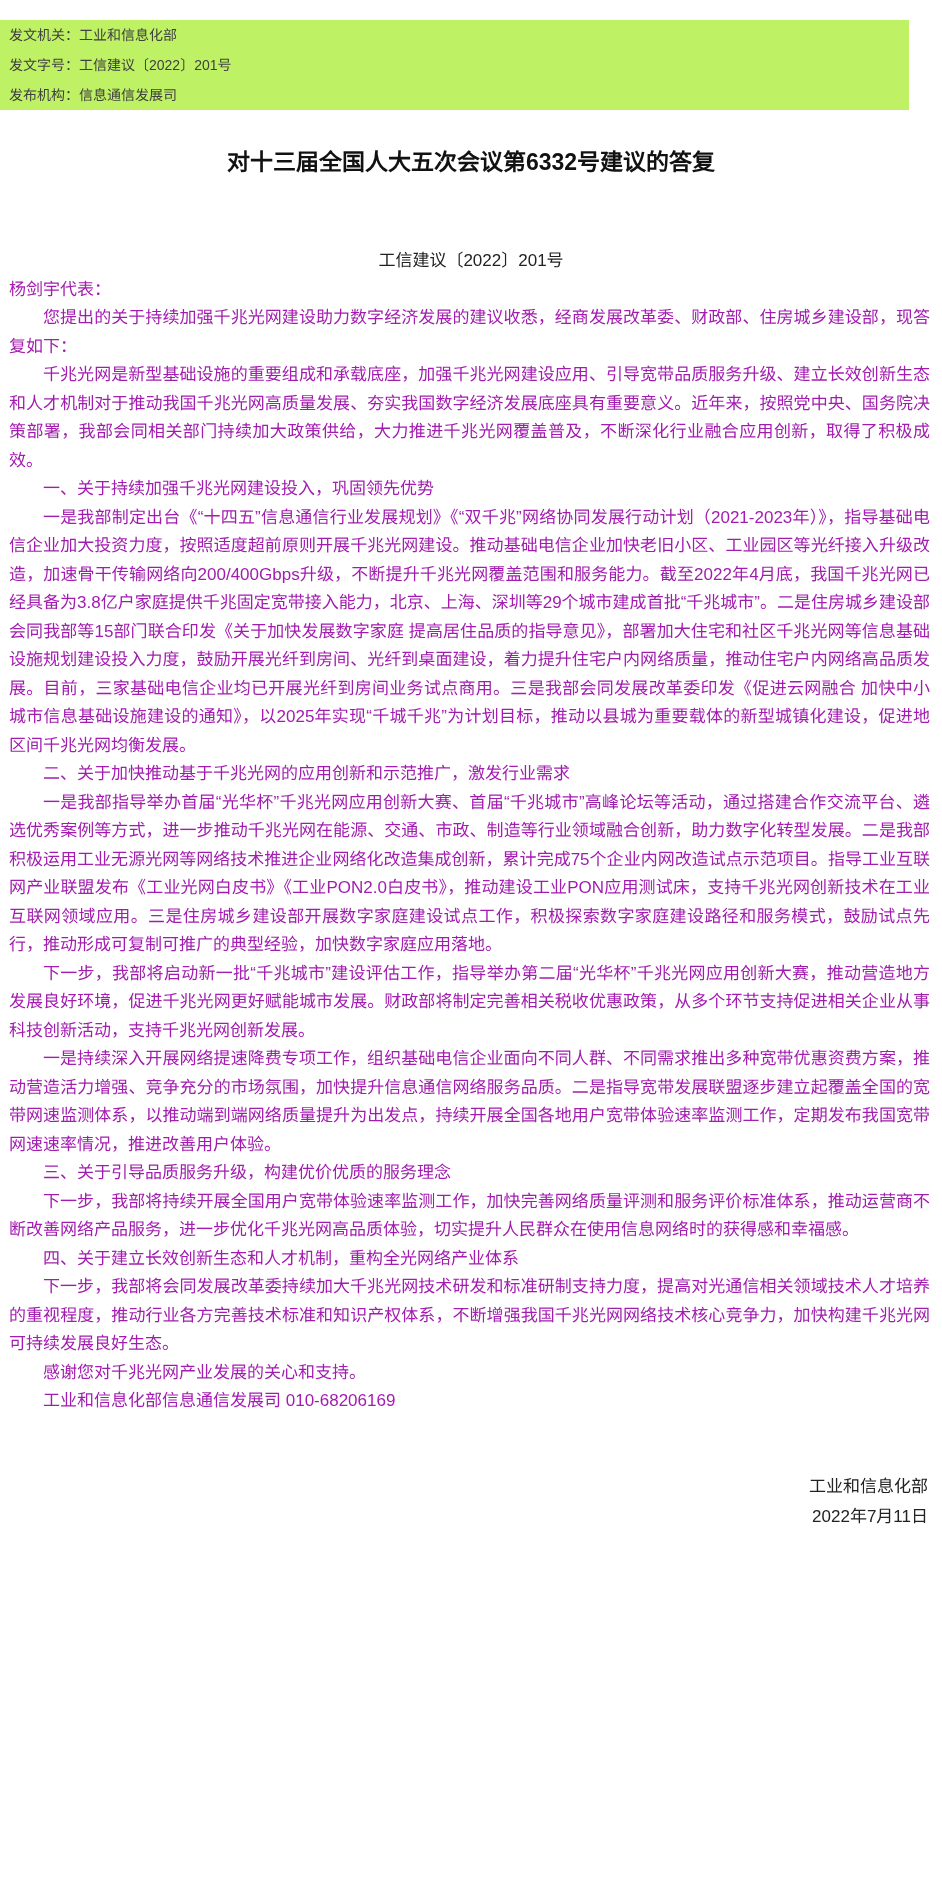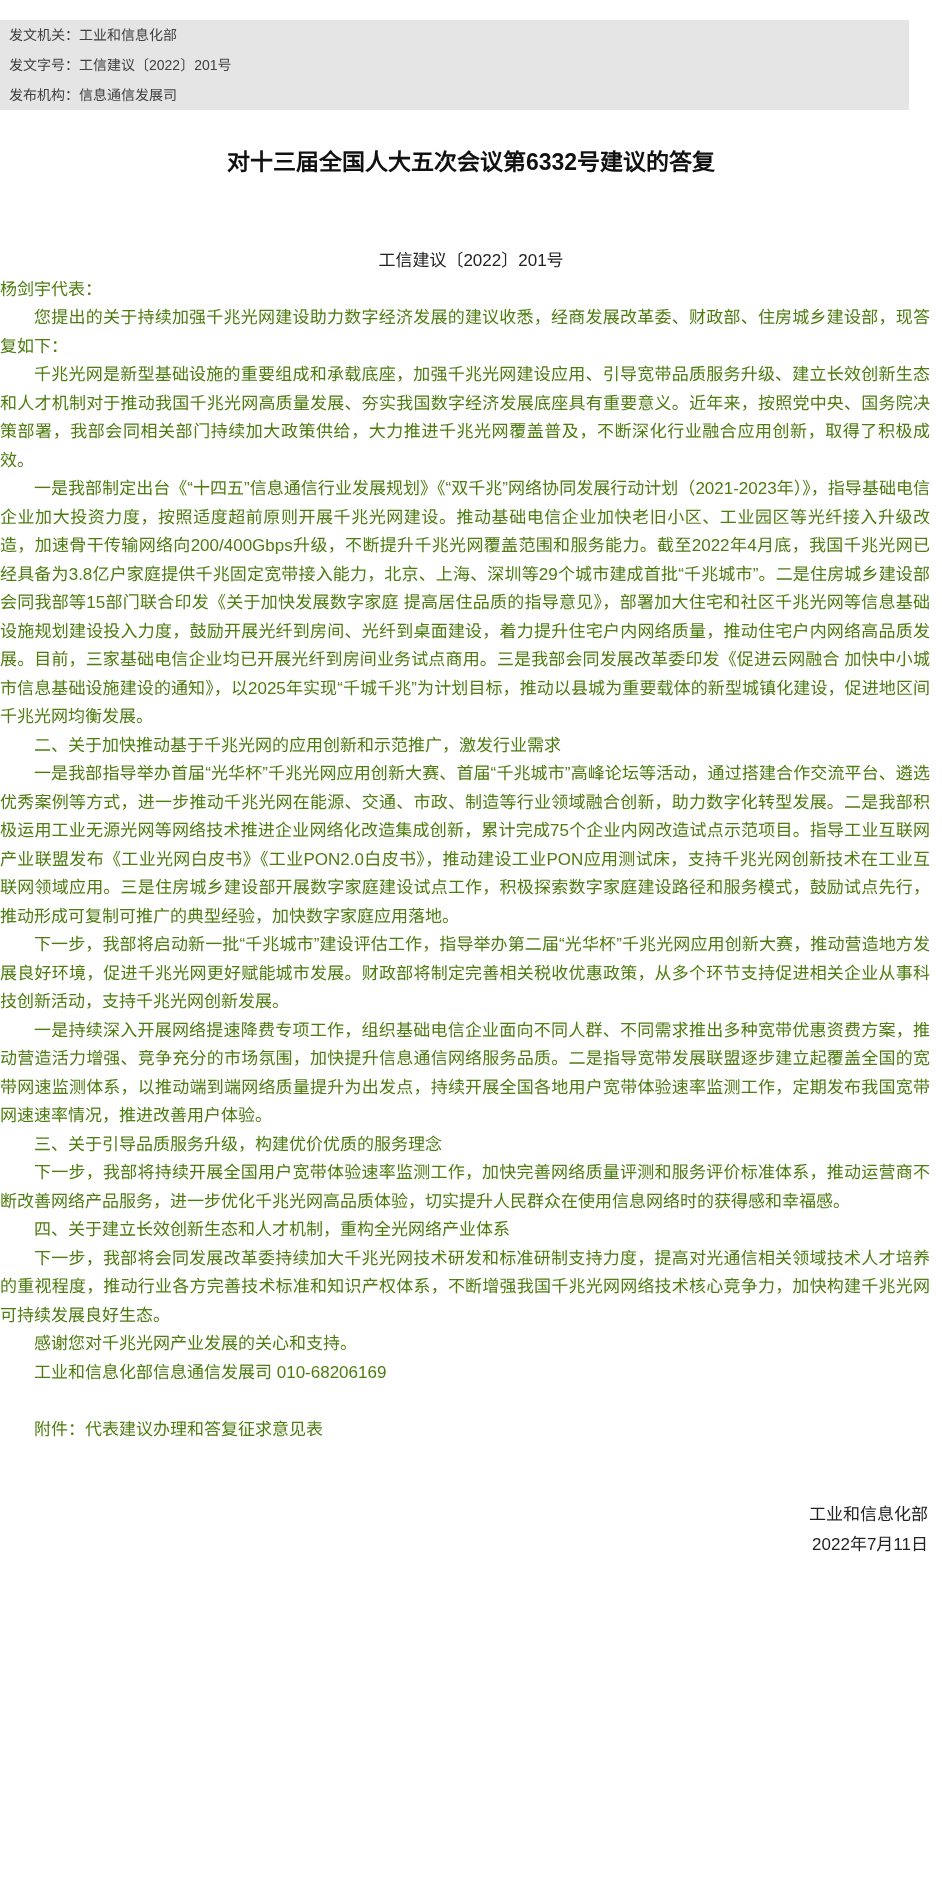--- a/index.html
+++ b/index.html
@@ -22,21 +22,21 @@
     font-size: 14px;
     color: #404040;
   }
   .meta-row {
     height: 30px;
     line-height: 30px;
     padding-left: 9px;
     white-space: nowrap;
     overflow: hidden;
   }
-  .meta-row.shaded { background: #e5e5e5; }
+  .meta-row.shaded { background: #bef264; }
   .meta-pair.pair-a {
     display: inline-block;
     width: 254px;
   }
   
   .title {
     margin: 37px 10px 0 10px;
     text-align: center;
     font-size: 23px;
     line-height: 30px;
@@ -45,24 +45,24 @@
   }
   .docnum {
     margin-top: 70px;
     text-align: center;
     font-size: 17px;
     line-height: 28.5px;
     color: #222222;
   }
   
   .content {
-    padding: 0 12px 0 0;
+    padding: 0 12px 0 9px;
     font-size: 17px;
     line-height: 28.5px;
-    color: #4d7c0f;
+    color: #a21caf;
     text-align: justify;
   }
   .content p {
     margin: 0;
     text-indent: 34px;
   }
   .content p.no-indent { text-indent: 0; }
   .content p.gap-above { margin-top: 28.5px; }
   
   .sign {
@@ -92,32 +92,32 @@
   </div>
 
   <h1 class="title">对十三届全国人大五次会议第6332号建议的答复</h1>
 
   <div class="docnum">工信建议〔2022〕201号</div>
 
   <div class="content">
     <p class="no-indent">杨剑宇代表：</p>
     <p>您提出的关于持续加强千兆光网建设助力数字经济发展的建议收悉，经商发展改革委、财政部、住房城乡建设部，现答复如下：</p>
     <p>千兆光网是新型基础设施的重要组成和承载底座，加强千兆光网建设应用、引导宽带品质服务升级、建立长效创新生态和人才机制对于推动我国千兆光网高质量发展、夯实我国数字经济发展底座具有重要意义。近年来，按照党中央、国务院决策部署，我部会同相关部门持续加大政策供给，大力推进千兆光网覆盖普及，不断深化行业融合应用创新，取得了积极成效。</p>
+    <p>一、关于持续加强千兆光网建设投入，巩固领先优势</p>
     <p>一是我部制定出台《“十四五”信息通信行业发展规划》《“双千兆”网络协同发展行动计划（2021-2023年）》，指导基础电信企业加大投资力度，按照适度超前原则开展千兆光网建设。推动基础电信企业加快老旧小区、工业园区等光纤接入升级改造，加速骨干传输网络向200/400Gbps升级，不断提升千兆光网覆盖范围和服务能力。截至2022年4月底，我国千兆光网已经具备为3.8亿户家庭提供千兆固定宽带接入能力，北京、上海、深圳等29个城市建成首批“千兆城市”。二是住房城乡建设部会同我部等15部门联合印发《关于加快发展数字家庭 提高居住品质的指导意见》，部署加大住宅和社区千兆光网等信息基础设施规划建设投入力度，鼓励开展光纤到房间、光纤到桌面建设，着力提升住宅户内网络质量，推动住宅户内网络高品质发展。目前，三家基础电信企业均已开展光纤到房间业务试点商用。三是我部会同发展改革委印发《促进云网融合 加快中小城市信息基础设施建设的通知》，以2025年实现“千城千兆”为计划目标，推动以县城为重要载体的新型城镇化建设，促进地区间千兆光网均衡发展。</p>
     <p>二、关于加快推动基于千兆光网的应用创新和示范推广，激发行业需求</p>
     <p>一是我部指导举办首届“光华杯”千兆光网应用创新大赛、首届“千兆城市”高峰论坛等活动，通过搭建合作交流平台、遴选优秀案例等方式，进一步推动千兆光网在能源、交通、市政、制造等行业领域融合创新，助力数字化转型发展。二是我部积极运用工业无源光网等网络技术推进企业网络化改造集成创新，累计完成75个企业内网改造试点示范项目。指导工业互联网产业联盟发布《工业光网白皮书》《工业PON2.0白皮书》，推动建设工业PON应用测试床，支持千兆光网创新技术在工业互联网领域应用。三是住房城乡建设部开展数字家庭建设试点工作，积极探索数字家庭建设路径和服务模式，鼓励试点先行，推动形成可复制可推广的典型经验，加快数字家庭应用落地。</p>
     <p>下一步，我部将启动新一批“千兆城市”建设评估工作，指导举办第二届“光华杯”千兆光网应用创新大赛，推动营造地方发展良好环境，促进千兆光网更好赋能城市发展。财政部将制定完善相关税收优惠政策，从多个环节支持促进相关企业从事科技创新活动，支持千兆光网创新发展。</p>
     <p>一是持续深入开展网络提速降费专项工作，组织基础电信企业面向不同人群、不同需求推出多种宽带优惠资费方案，推动营造活力增强、竞争充分的市场氛围，加快提升信息通信网络服务品质。二是指导宽带发展联盟逐步建立起覆盖全国的宽带网速监测体系，以推动端到端网络质量提升为出发点，持续开展全国各地用户宽带体验速率监测工作，定期发布我国宽带网速速率情况，推进改善用户体验。</p>
     <p>三、关于引导品质服务升级，构建优价优质的服务理念</p>
     <p>下一步，我部将持续开展全国用户宽带体验速率监测工作，加快完善网络质量评测和服务评价标准体系，推动运营商不断改善网络产品服务，进一步优化千兆光网高品质体验，切实提升人民群众在使用信息网络时的获得感和幸福感。</p>
     <p>四、关于建立长效创新生态和人才机制，重构全光网络产业体系</p>
     <p>下一步，我部将会同发展改革委持续加大千兆光网技术研发和标准研制支持力度，提高对光通信相关领域技术人才培养的重视程度，推动行业各方完善技术标准和知识产权体系，不断增强我国千兆光网网络技术核心竞争力，加快构建千兆光网可持续发展良好生态。</p>
     <p>感谢您对千兆光网产业发展的关心和支持。</p>
     <p>工业和信息化部信息通信发展司  010-68206169</p>
-    <p class="gap-above">附件：代表建议办理和答复征求意见表</p>
   </div>
 
   <div class="sign">
     <div>工业和信息化部</div>
     <div>2022年7月11日</div>
   </div>
 
 </div>
 
 </body></html>

